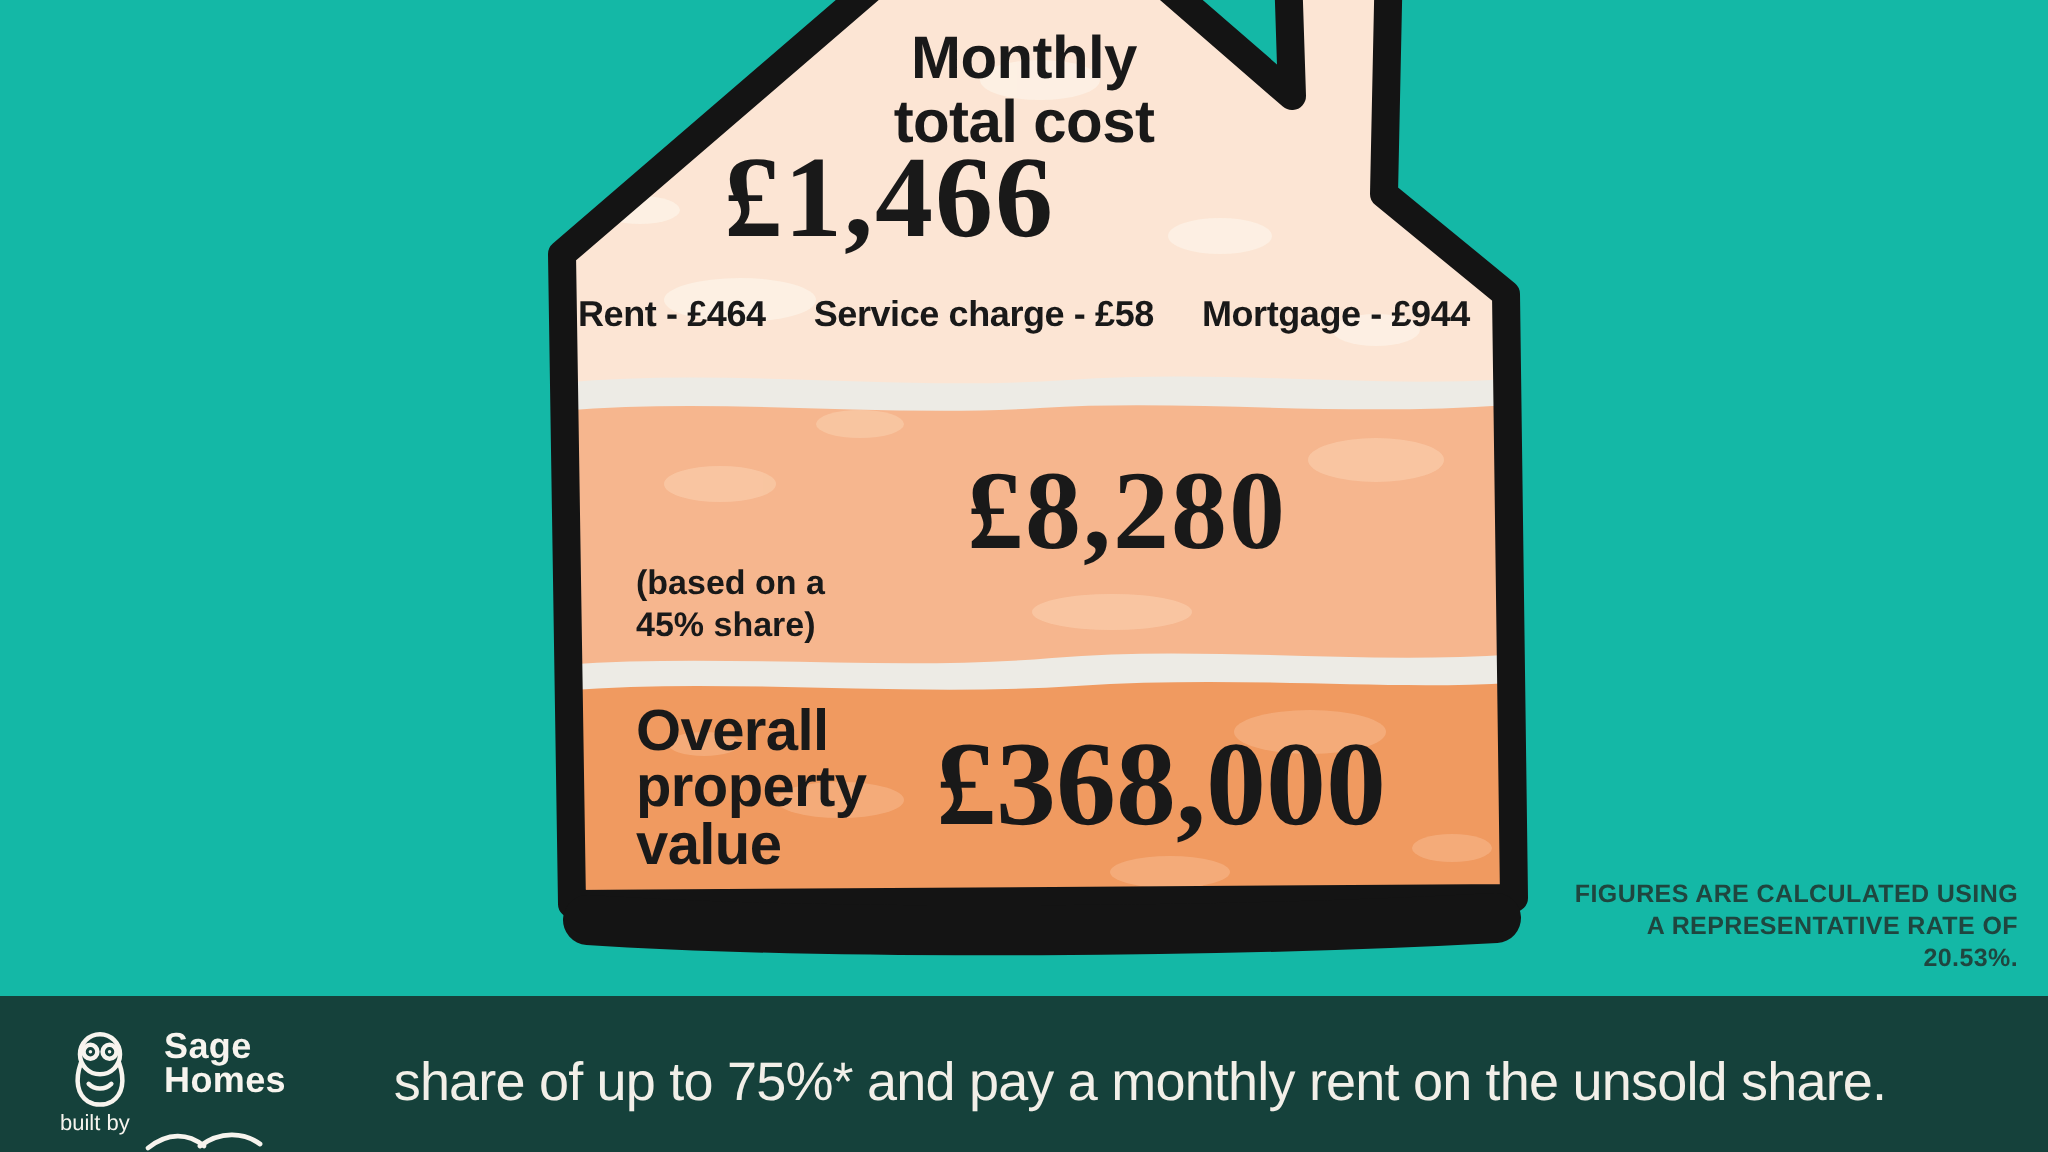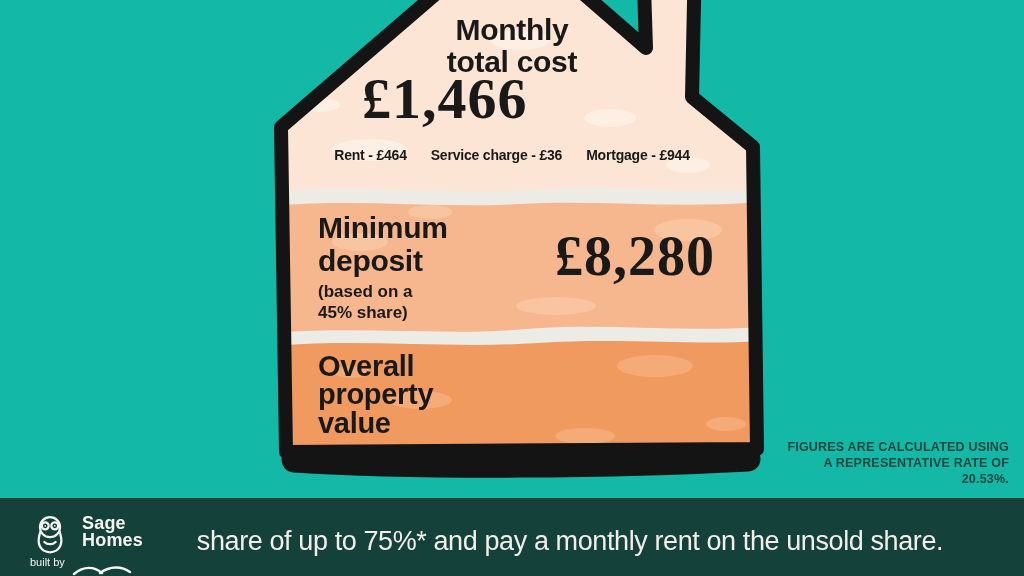--- a/index.html
+++ b/index.html
@@ -7,24 +7,24 @@
          background:#14b8a6;font-family:"Liberation Sans",sans-serif;}
   .stage *{box-sizing:border-box;}
   svg.house{position:absolute;left:0;top:0;}
   .abs{position:absolute;}
   .ink{color:#191919;}
   .monthly-label{left:427px;top:14px;width:170px;text-align:center;
     font-weight:700;font-size:30px;line-height:1.08;letter-spacing:-0.3px;}
   .monthly-amount{left:362px;top:70px;width:300px;text-align:left;
     font-family:"Liberation Serif",serif;font-weight:700;font-size:58px;line-height:1;letter-spacing:1px;}
   .breakdown{left:272px;top:147px;width:480px;display:flex;justify-content:center;gap:24px;
-    font-weight:600;font-size:14px;line-height:1.2;letter-spacing:-0.2px;white-space:nowrap;}
+    font-weight:600;font-size:18px;line-height:1.2;letter-spacing:-0.2px;white-space:nowrap;}
   .deposit-label{left:318px;top:211px;width:150px;font-weight:700;font-size:30px;line-height:1.1;letter-spacing:-0.3px;}
   .deposit-note{left:318px;top:281px;width:115px;font-weight:700;font-size:17px;line-height:1.25;}
-  .deposit-amount{left:490px;top:228px;width:225px;text-align:right;
+  .deposit-amount{left:451px;top:228px;width:225px;text-align:center;
     font-family:"Liberation Serif",serif;font-weight:700;font-size:56px;line-height:1;letter-spacing:1px;}
   .value-label{left:318px;top:352px;width:130px;font-weight:700;font-size:29px;line-height:0.98;letter-spacing:-0.3px;}
   .value-amount{left:438px;top:362px;width:285px;text-align:center;
     font-family:"Liberation Serif",serif;font-weight:700;font-size:60px;line-height:1;}
   .disclaimer{top:439px;right:15px;width:232px;text-align:right;
     font-weight:700;font-size:12.5px;line-height:1.28;color:#1f463f;letter-spacing:0.2px;}
   .footer{top:498px;left:0;width:1024px;height:78px;background:#15413b;color:#f5f2ec;}
   .logo-group{left:30px;top:17px;width:140px;height:61px;}
   .brand{left:52px;top:0;font-weight:600;font-size:18px;line-height:0.95;letter-spacing:0.2px;color:#f7f4ee;}
   .built-by{left:0;top:41px;font-weight:500;font-size:11px;color:#f7f4ee;}
@@ -77,29 +77,29 @@
     </g>
 
     <path d="M 286 452 L 281 127 L 510 -70 L 646 48 L 643 -45 L 695 -45 L 692 97 L 753 147 L 757 449 Z" fill="none" stroke-width="14" stroke-linejoin="round" stroke-linecap="round" stroke="#141414"></path>
     <path d="M 294 460 C 420 468 620 466 748 459" fill="none" stroke-width="25" stroke-linecap="round" stroke="#141414"></path>
   </svg>
 
   <div class="abs monthly-label ink">Monthly total cost</div>
   <div class="abs monthly-amount ink">£1,466</div>
   <div class="abs breakdown ink">
     <span>Rent - £464</span>
-    <span>Service charge - £36</span>
+    <span>Service charge - £58</span>
     <span>Mortgage - £944</span>
   </div>
 
-  <div class="abs deposit-label ink">Minimum deposit</div>
   <div class="abs deposit-note ink">(based on a 45% share)</div>
   <div class="abs deposit-amount ink">£8,280</div>
 
   <div class="abs value-label ink">Overall property value</div>
+  <div class="abs value-amount ink">£368,000</div>
 
   <div class="abs disclaimer">FIGURES ARE CALCULATED USING A REPRESENTATIVE RATE OF 20.53%.</div>
 
   <div class="abs footer">
     <div class="abs logo-group">
       <svg class="abs" style="left:0;top:0;" width="40" height="40" viewBox="0 0 46 46">
         <g stroke="#f7f4ee" fill="none" stroke-width="2.6" stroke-linecap="round">
           <circle cx="23" cy="14" r="11.5"></circle>
           <circle cx="17.5" cy="12.5" r="4"></circle>
           <circle cx="28.5" cy="12.5" r="4"></circle>

